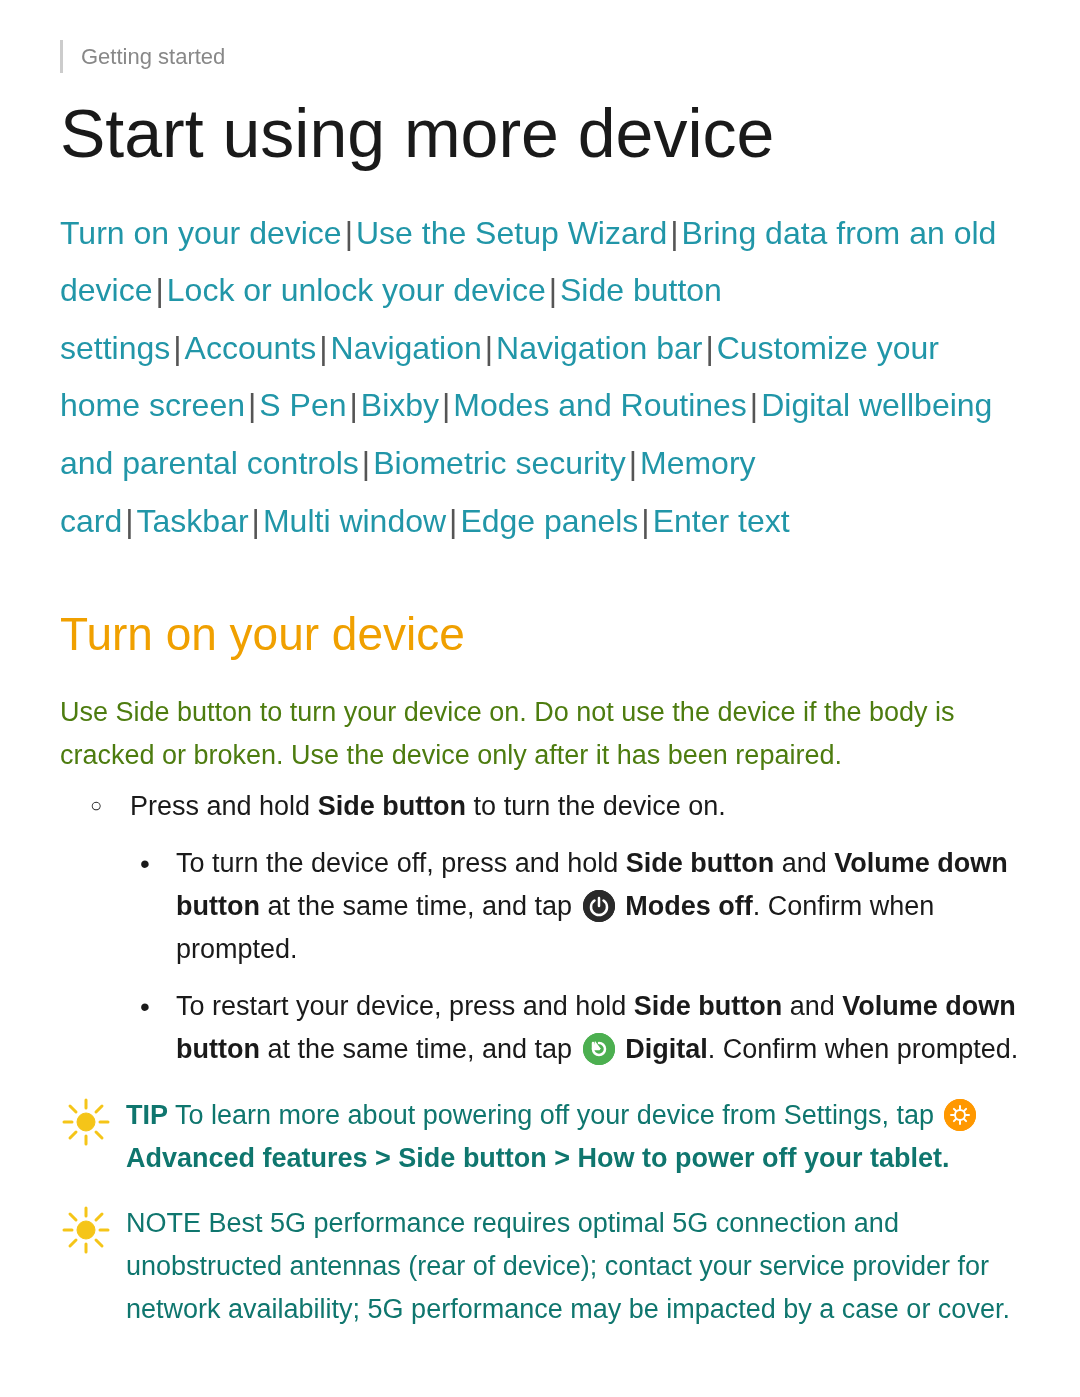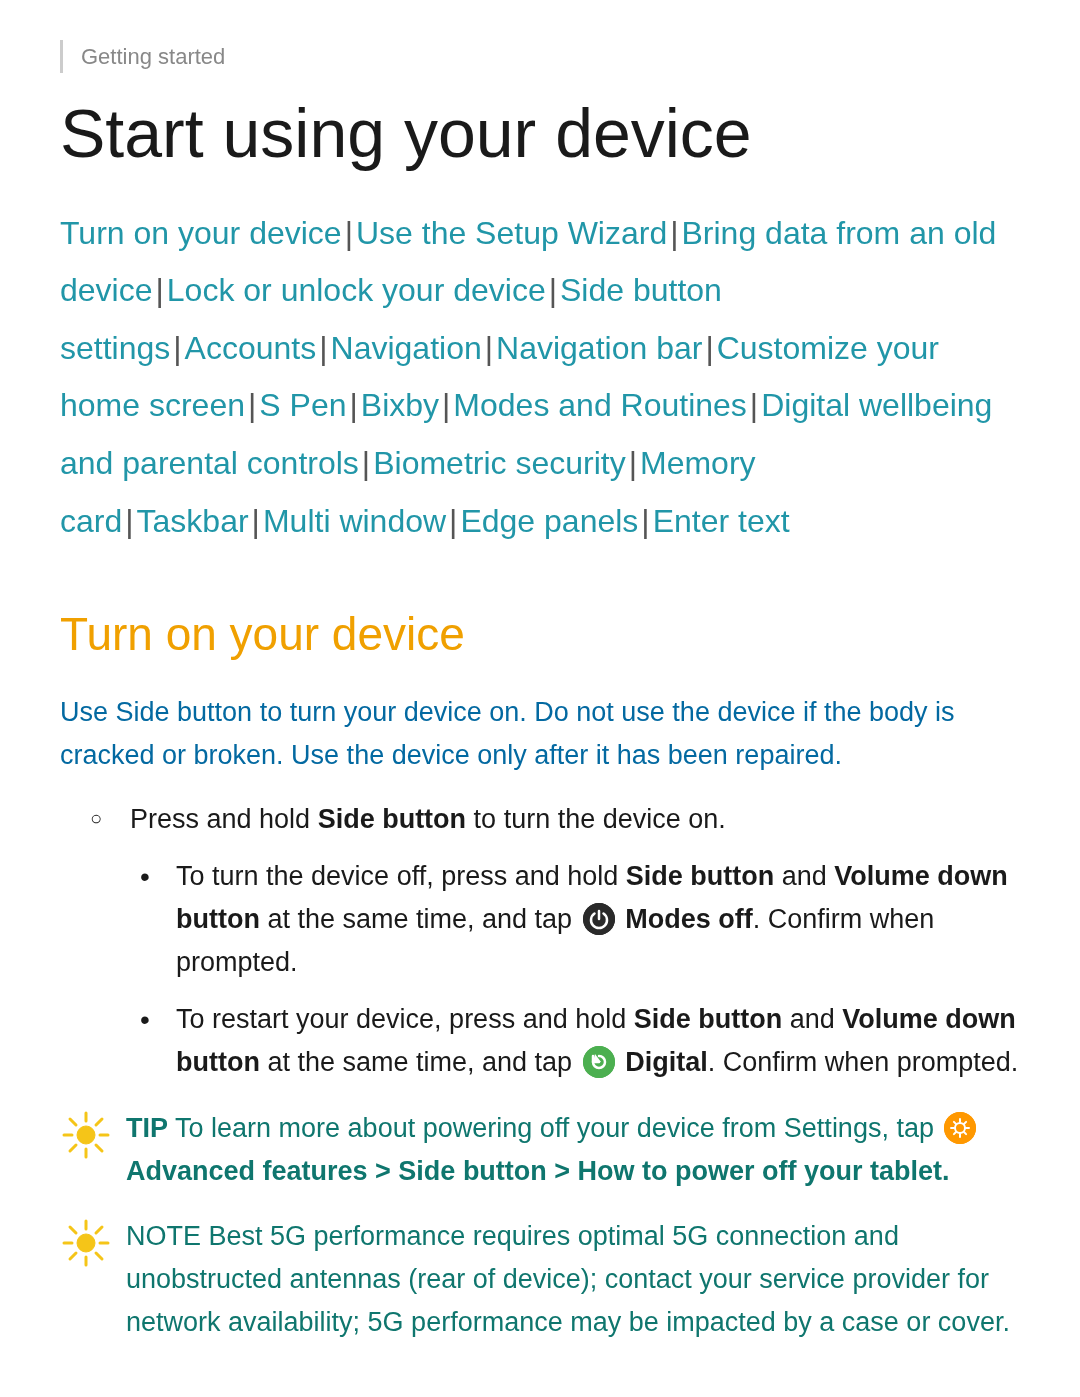--- a/index.html
+++ b/index.html
@@ -51,22 +51,22 @@
       margin-top: 50px;
     }
 
     .section-title.first {
       margin-top: 10px;
     }
 
     .body-text {
       font-size: 27px;
       line-height: 1.6;
-      color: #0369a1;
-      margin-bottom: 20px;
+      color: #4d7c0f;
+      margin-bottom: 7px;
     }
 
     .bullet-list {
       margin-left: 30px;
       margin-bottom: 10px;
     }
 
     .bullet-item-circle {
       display: flex;
       align-items: flex-start;
@@ -168,21 +168,21 @@
       margin: 0 3px;
       position: relative;
       top: -2px;
     }
   </style>
 </head>
 <body>
 
 <div class="breadcrumb">Getting started</div>
 
-<h1 class="page-title">Start using your device</h1>
+<h1 class="page-title">Start using more device</h1>
 
 <div class="toc-links">
   <span style="color:#2196a8; cursor:pointer;">Turn on your device</span><span class="toc-separator">|</span><span style="color:#2196a8; cursor:pointer;">Use the Setup Wizard</span><span class="toc-separator">|</span><span style="color:#2196a8; cursor:pointer;">Bring data from an old device</span><span class="toc-separator">|</span><span style="color:#2196a8; cursor:pointer;">Lock or unlock your device</span><span class="toc-separator">|</span><span style="color:#2196a8; cursor:pointer;">Side button settings</span><span class="toc-separator">|</span><span style="color:#2196a8; cursor:pointer;">Accounts</span><span class="toc-separator">|</span><span style="color:#2196a8; cursor:pointer;">Navigation</span><span class="toc-separator">|</span><span style="color:#2196a8; cursor:pointer;">Navigation bar</span><span class="toc-separator">|</span><span style="color:#2196a8; cursor:pointer;">Customize your home screen</span><span class="toc-separator">|</span><span style="color:#2196a8; cursor:pointer;">S Pen</span><span class="toc-separator">|</span><span style="color:#2196a8; cursor:pointer;">Bixby</span><span class="toc-separator">|</span><span style="color:#2196a8; cursor:pointer;">Modes and Routines</span><span class="toc-separator">|</span><span style="color:#2196a8; cursor:pointer;">Digital wellbeing and parental controls</span><span class="toc-separator">|</span><span style="color:#2196a8; cursor:pointer;">Biometric security</span><span class="toc-separator">|</span><span style="color:#2196a8; cursor:pointer;">Memory card</span><span class="toc-separator">|</span><span style="color:#2196a8; cursor:pointer;">Taskbar</span><span class="toc-separator">|</span><span style="color:#2196a8; cursor:pointer;">Multi window</span><span class="toc-separator">|</span><span style="color:#2196a8; cursor:pointer;">Edge panels</span><span class="toc-separator">|</span><span style="color:#2196a8; cursor:pointer;">Enter text</span>
 </div>
 
 <h2 class="section-title first">Turn on your device</h2>
 
 <p class="body-text">Use Side button to turn your device on. Do not use the device if the body is cracked or broken. Use the device only after it has been repaired.</p>
 
 <div class="bullet-list">

